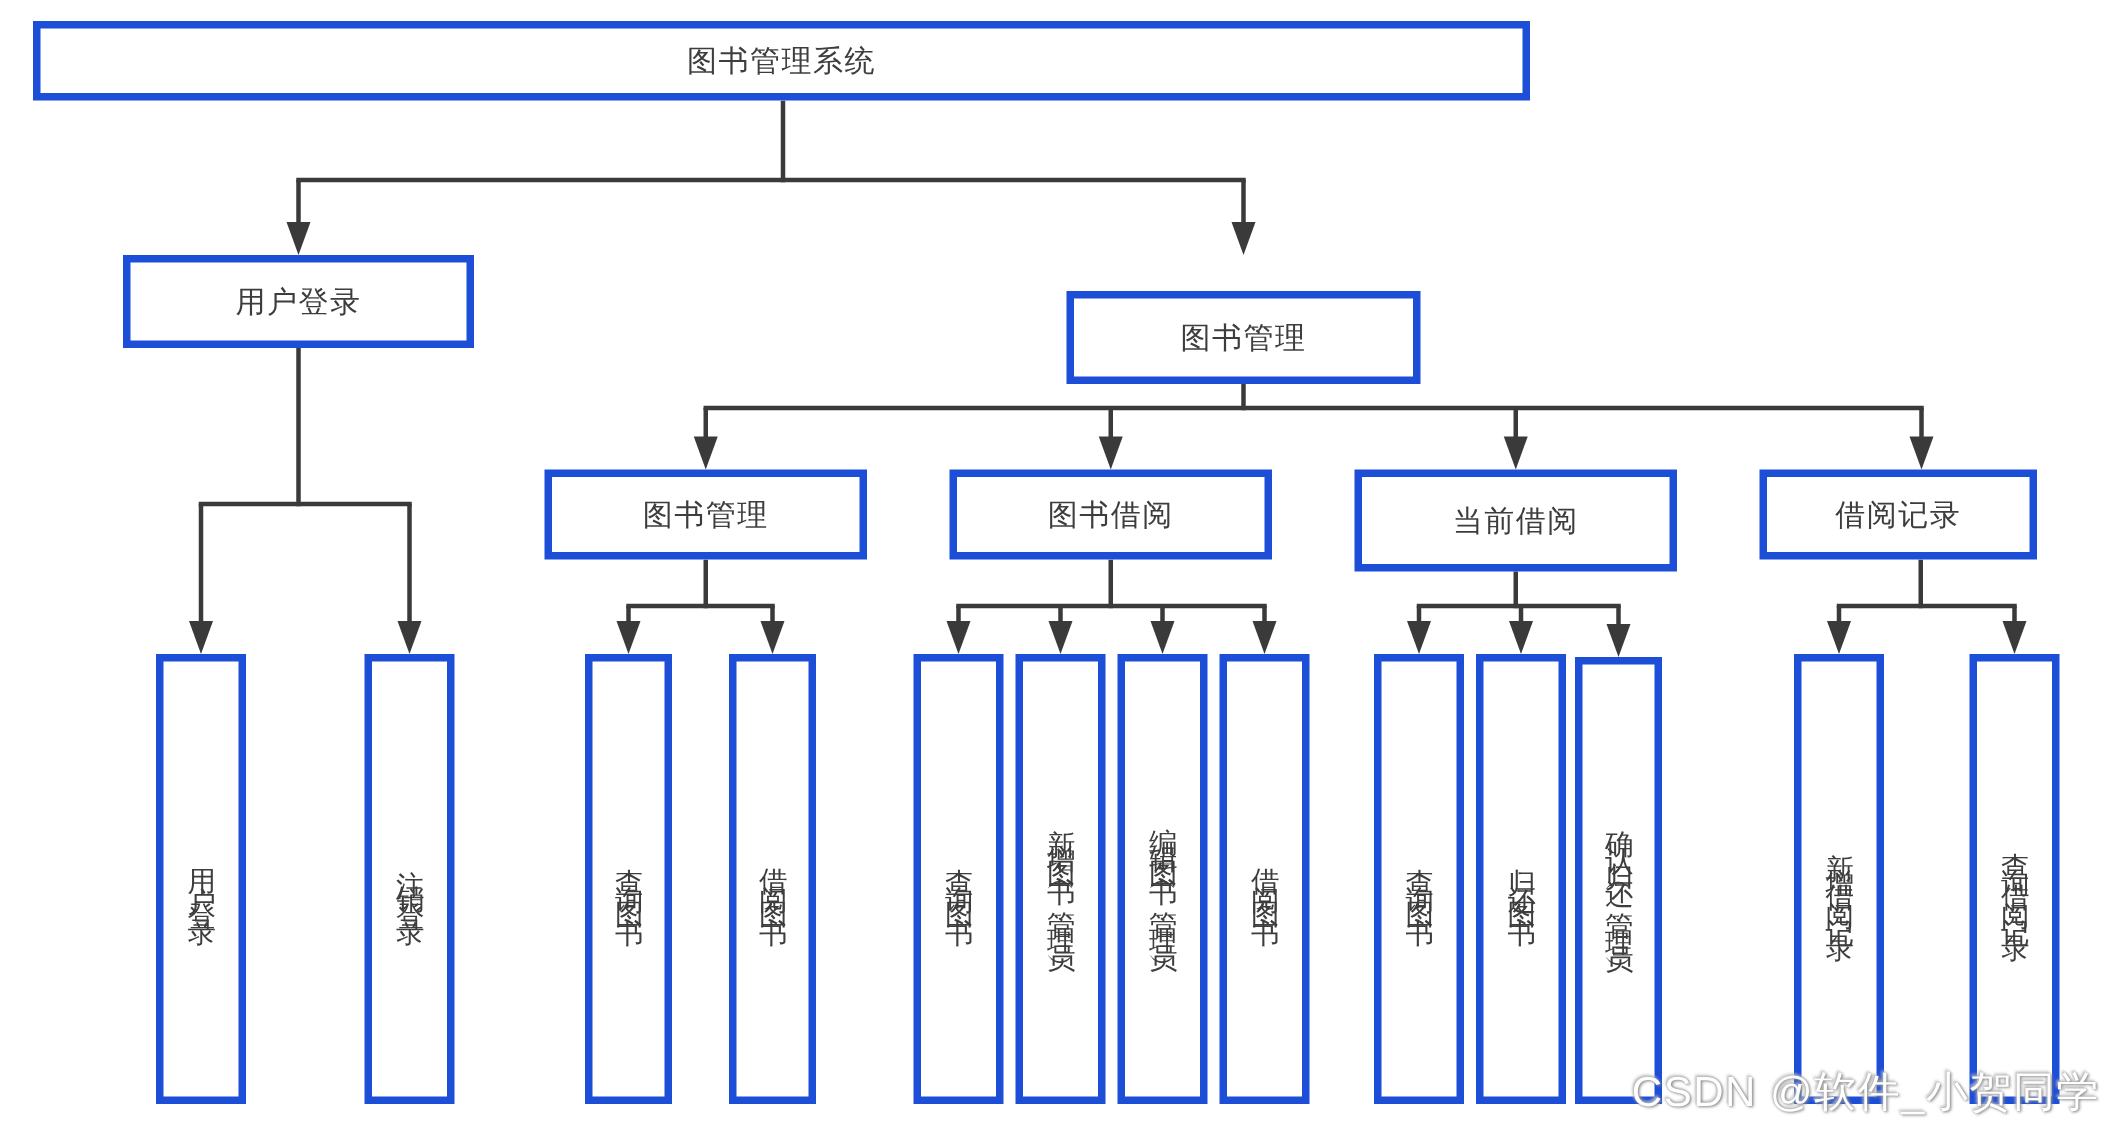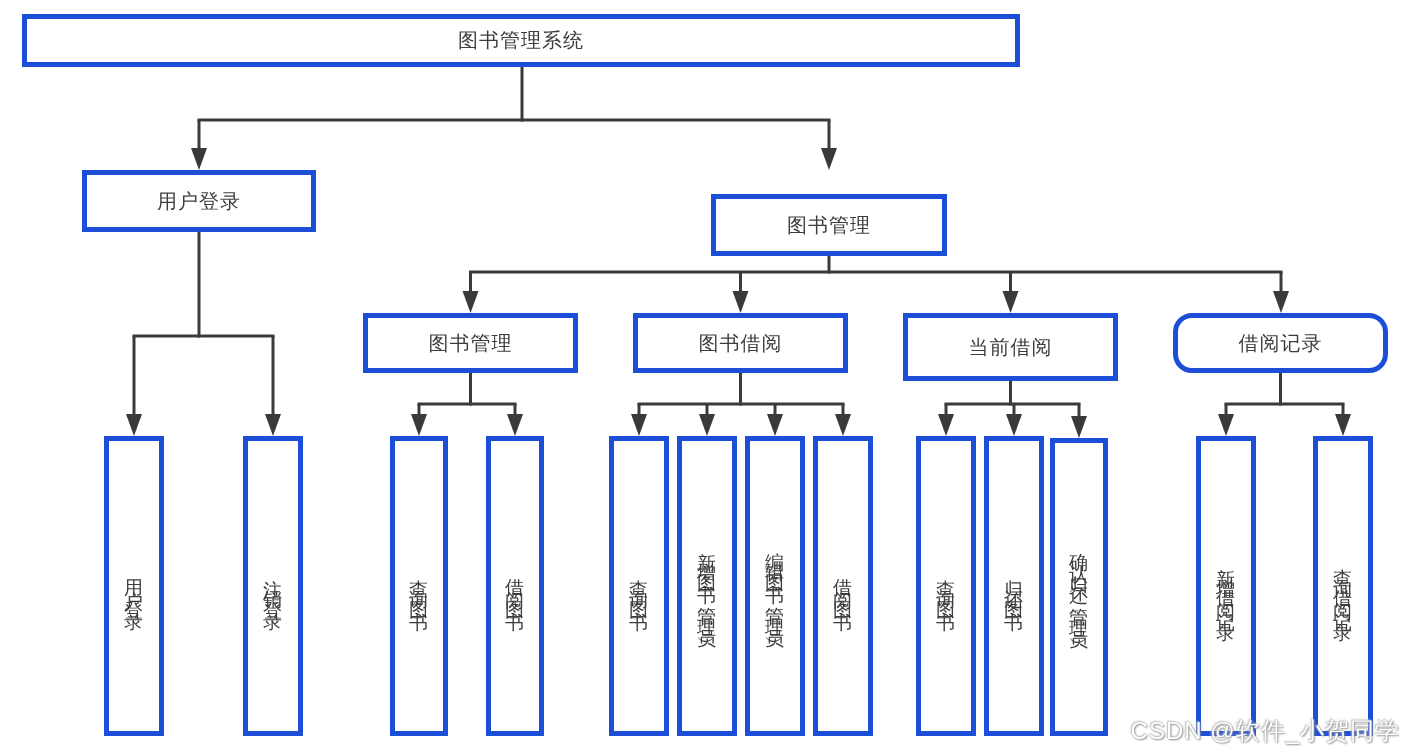--- a/index.html
+++ b/index.html
@@ -36,21 +36,21 @@
     writing-mode: vertical-rl;
     text-orientation: mixed;
     font-size: 19px;
     letter-spacing: 11px;
     line-height: 1;
   }
   .watermark {
     position: absolute;
     right: 5px;
     bottom: 0px;
-    font-size: 24px;
+    font-size: 28px;
     letter-spacing: 1px;
     color: #ffffff;
     text-shadow: 0 0 1px #9a9a9a, 1px 1px 2px #8a8a8a, -1px -1px 2px #c0c0c0;
     white-space: nowrap;
   }
 </style>
 </head>
 <body>
 
 <div class="canvas">
@@ -123,21 +123,21 @@
   </svg>
 
   <div class="node h" style="left:22px; top:14px; width:998px; height:53px;">图书管理系统</div>
 
   <div class="node h" style="left:82px; top:170px; width:234px; height:62px;">用户登录</div>
   <div class="node h" style="left:711px; top:170px; width:236px; height:62px;margin-top:24px;">图书管理</div>
 
   <div class="node h" style="left:363px; top:313px; width:215px; height:60px;">图书管理</div>
   <div class="node h" style="left:633px; top:313px; width:215px; height:60px;">图书借阅</div>
   <div class="node h" style="left:903px; top:313px; width:215px; height:68px;">当前借阅</div>
-  <div class="node h" style="left:1173px; top:313px; width:215px; height:60px;border-radius:19px;">借阅记录</div>
+  <div class="node h" style="left:1173px; top:313px; width:185px; height:60px;">借阅记录</div>
 
   <div class="node v" style="left:104px; top:436px; width:60px; height:300px;">用户登录</div>
   <div class="node v" style="left:243px; top:436px; width:60px; height:300px;">注销登录</div>
 
   <div class="node v" style="left:390px; top:436px; width:58px; height:300px;">查询图书</div>
   <div class="node v" style="left:486px; top:436px; width:58px; height:300px;">借阅图书</div>
 
   <div class="node v" style="left:609px; top:436px; width:60px; height:300px;">查询图书</div>
   <div class="node v" style="left:677px; top:436px; width:60px; height:300px;">新增图书（管理员）</div>
   <div class="node v" style="left:745px; top:436px; width:60px; height:300px;">编辑图书（管理员）</div>

